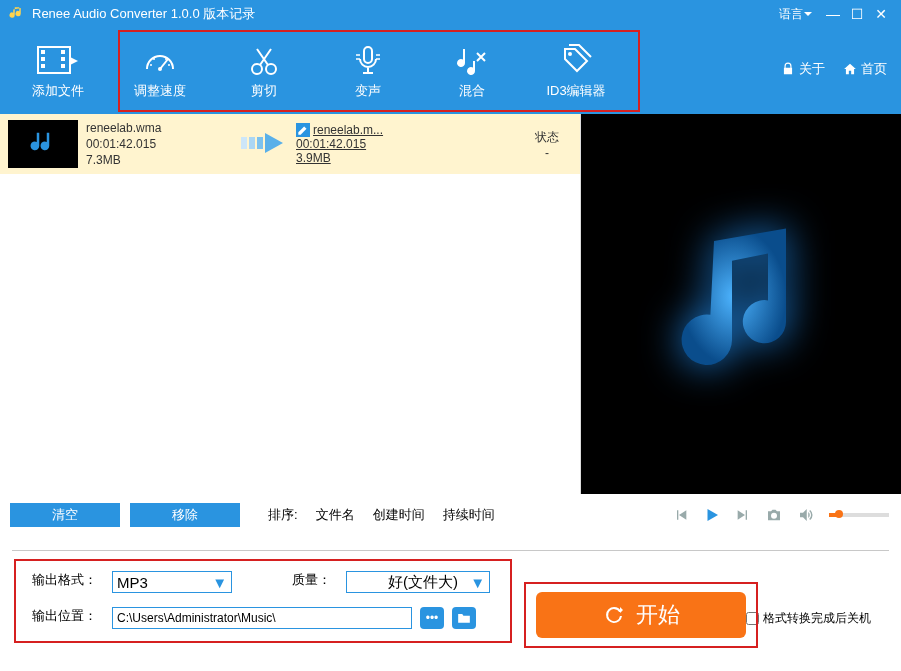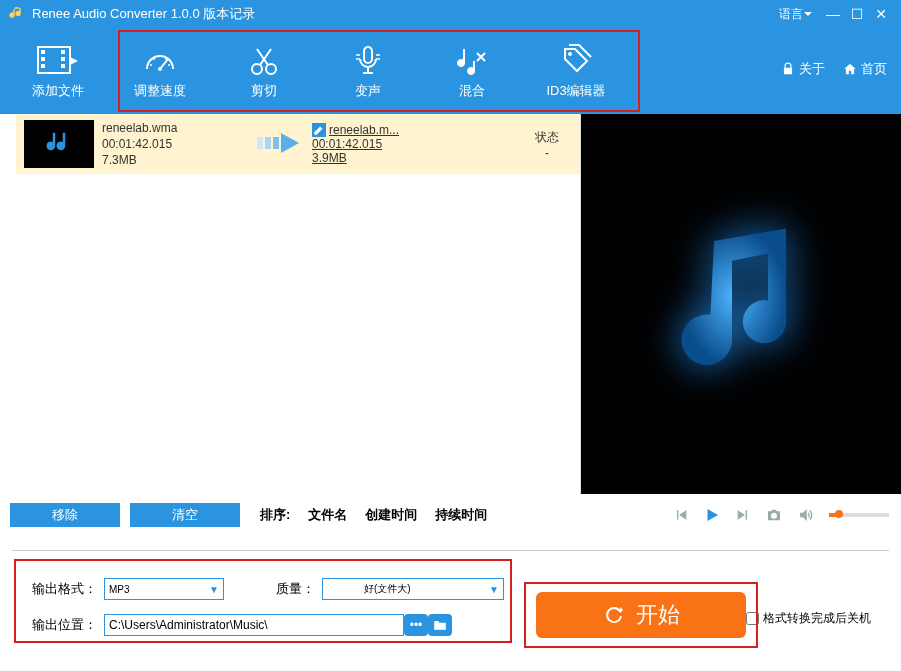--- a/index.html
+++ b/index.html
@@ -15,51 +15,51 @@
 .tool-item { display: flex; flex-direction: column; align-items: center; justify-content: center; cursor: pointer; font-size: 13px; }
 .tool-item .ticon { height: 36px; display: flex; align-items: center; justify-content: center; margin-bottom: 4px; }
 .tool-add { width: 100px; }
 .tool-group { display: flex; flex: 1; }
 .tool-group .tool-item { width: 104px; }
 .right-tools { display: flex; gap: 18px; font-size: 13px; position: absolute; right: 14px; top: 32px; }
 .right-tools .rt { display: flex; align-items: center; gap: 4px; cursor: pointer; justify-content: center; }
 .red-box { position: absolute; border: 2px solid #d62020; pointer-events: none; }
 
 .content { display: flex; height: 380px; }
-.filelist { flex: 1; background: #fff; border-right: 1px solid #ddd; padding-left: 16px; }
+.filelist { flex: 1; background: #fff; border-right: 1px solid #ddd; }
 .file-row { display: flex; align-items: center; background: #fff4cf; height: 60px; padding: 4px 8px; font-size: 12px; color: #333; }
 .file-thumb { width: 70px; height: 48px; background: #000; display: flex; align-items: center; justify-content: center; margin-right: 8px; }
 .file-info { width: 150px; }
 .file-info div { line-height: 16px; }
 .arrow { width: 60px; text-align: center; }
 .file-info2 { width: 120px; text-decoration: underline; }
 .status-col { margin-left: auto; text-align: center; width: 50px; }
 
 .preview { width: 320px; background: #000; display: flex; align-items: center; justify-content: center; }
 .note-icon { filter: drop-shadow(0 0 20px #1e7fd8); }
 
 .list-controls { height: 30px; display: flex; align-items: center; padding: 0 10px; gap: 10px; margin-top: 6px; font-size: 13px; position: relative; }
 .btn-blue { background: #2a94e0; color: #fff; border: none; width: 110px; height: 24px; font-size: 13px; cursor: pointer; }
-.sort-group { display: flex; align-items: flex-start; gap: 18px; margin-left: 10px; font-weight: bold; }
+.sort-group { display: flex; align-items: flex-start; gap: 18px; margin-left: 18px; }
 .sortkey { cursor: pointer; }
 .player-controls { display: flex; align-items: center; gap: 14px; position: absolute; right: 12px; }
 .pc-btn { cursor: pointer; display: flex; align-items: center; }
 .vol-slider { width: 60px; height: 4px; background: #ddd; position: relative; }
 .vol-slider .fill { position: absolute; left: 0; top: 0; height: 4px; width: 10px; background: #f97316; }
 .vol-slider .fill::after { content: ''; position: absolute; right: -4px; top: -3px; width: 8px; height: 8px; border-radius: 4px; background: #f97316; }
 
 .divider { height: 1px; background: #c8c8c8; margin: 20px 12px 12px 12px; }
 
 .settings { padding: 8px 12px 0 32px; font-size: 13px; position: relative; }
-.set-row { display: flex; align-items: center; height: 36px; }
+.set-row { display: flex; height: 36px; gap: 8px; }
 .set-label { width: 72px; }
-.combo { border: 1px solid #2a94e0; height: 22px; display: flex; align-items: center; padding: 0 4px; font-size: 10px; background: #fff; cursor: pointer; position: relative; }
+.combo { border: 1px solid #2a94e0; height: 22px; display: flex; align-items: center; padding: 0 4px; font-size: 15px; background: #fff; cursor: pointer; position: relative; }
 .combo .arrow-dn { margin-left: auto; color: #2a94e0; }
 .combo-fmt { width: 120px; }
-.combo-q { width: 182px; padding-left: 41px; }
+.combo-q { width: 144px; padding-left: 41px; }
 .path-input { border: 1px solid #2a94e0; height: 22px; width: 300px; font-size: 12px; padding: 0 4px; }
 .icon-btn { width: 24px; height: 22px; background: #2a94e0; color: #fff; border-radius: 4px; display: flex; align-items: center; justify-content: center; font-size: 12px; cursor: pointer; }
 .q-label { margin-left: 52px; width: 46px; }
 
 .start-area { position: absolute; right: 30px; bottom: 33px; display: flex; flex-direction: row; align-items: center; }
 .start-btn { background: #f97316; color: #fff; border: none; border-radius: 6px; width: 210px; height: 46px; font-size: 22px; display: flex; align-items: center; justify-content: center; gap: 10px; cursor: pointer; }
 .shutdown { font-size: 12px; margin-top: 6px; display: flex; align-items: center; gap: 4px; }
 .shutdown input { width: 13px; height: 13px; }
 </style>
 </head>
@@ -216,22 +216,22 @@
             <stop offset="0" stop-color="#4db4ff"></stop>
             <stop offset="1" stop-color="#0a4d8c"></stop>
           </radialGradient>
         </defs>
       <path fill="url(#g1)" d="M35 15 L75 8 L75 60 A12 12 0 1 1 65 48 L65 22 L45 26 L45 70 A14 14 0 1 1 33 56 L35 15z"></path>
     </svg>
   </div>
 </div>
 
 <div class="list-controls">
+  <button class="btn-blue">清空</button>
   <button class="btn-blue">移除</button>
-  <button class="btn-blue">清空</button>
   <div class="sort-group">
     <span>排序:</span>
     <span class="sortkey">文件名</span>
     <span class="sortkey">创建时间</span>
     <span class="sortkey">持续时间</span>
   </div>
   <div class="player-controls">
     <span class="pc-btn">
         <svg width="16" height="16" viewBox="0 0 24 24">
           <path fill="#9aa" d="M6 5h2v14H6zM20 5v14L9 12z"></path>

